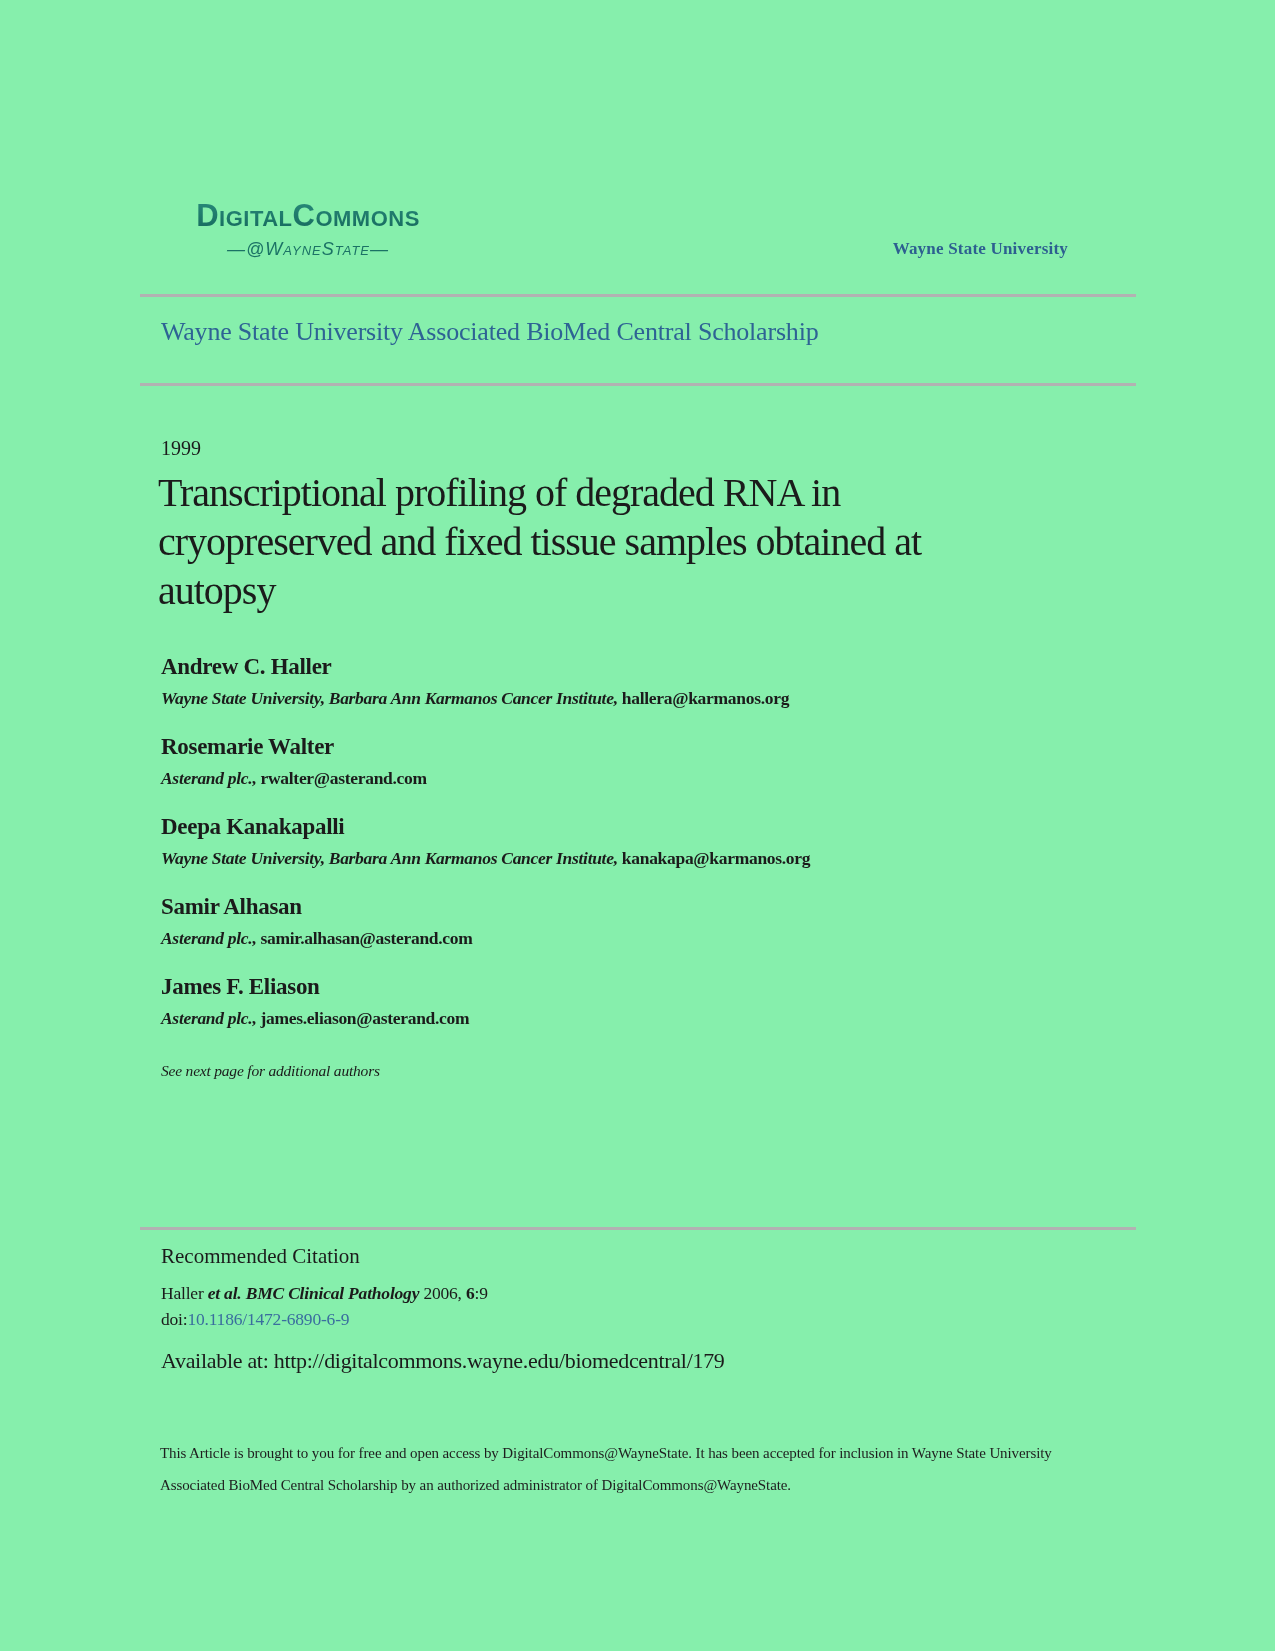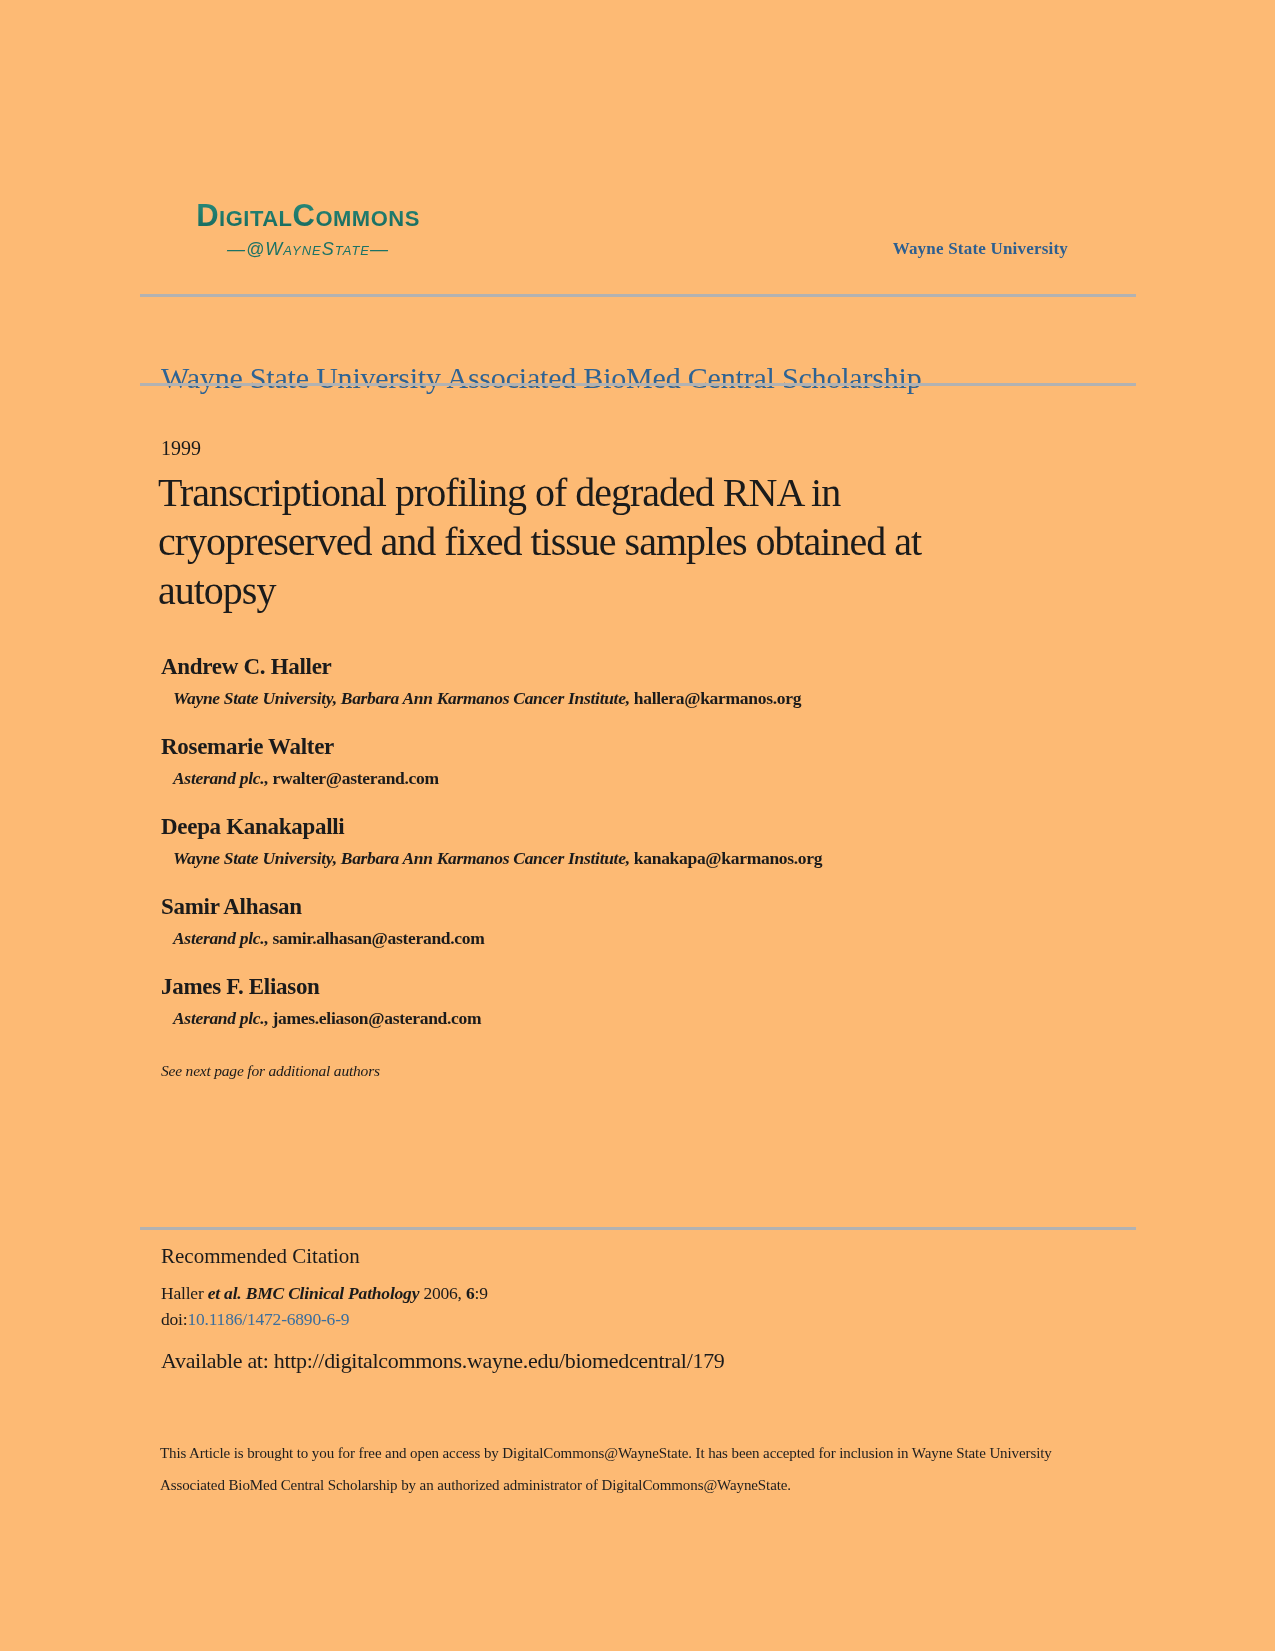--- a/index.html
+++ b/index.html
@@ -11,21 +11,21 @@
     --rule-gray:#B2B2B2;
     --text-dark:#1B1B1B;
   }
   *{margin:0;padding:0;box-sizing:border-box;}
   html,body{background:#ffffff;}
   .page{
     position:relative;
     width:1275px;
     height:1651px;
     margin:0 auto;
-    background:#fdba74;
+    background:#86efac;
     font-family:"Liberation Serif", serif;
     color:var(--text-dark);
     overflow:hidden;
   }
   
   .logo{
     position:absolute;left:168px;top:198px;
     font-family:"Liberation Sans", sans-serif;
     color:var(--logo-teal);
     text-align:center;
@@ -59,26 +59,25 @@
   }
   .rule{
     position:absolute;left:140px;width:996px;height:3px;
     background:var(--rule-gray);
   }
   .rule1{top:294px;}
   .rule2{top:383px;}
   .rule3{top:1227px;}
   .series-link{
     position:absolute;left:161px;top:317px;
-    font-size:30px;
+    font-size:26px;
     color:var(--link-blue);
     letter-spacing:-0.2px;
     text-decoration:none;
     cursor:pointer;
-    margin-top:44px;
   }
   
   .year{
     position:absolute;left:161px;top:437px;
     font-size:20px;
   }
   .title{
     position:absolute;left:158px;top:468px;
     width:1010px;
     font-size:40px;font-weight:400;
@@ -94,21 +93,21 @@
   .author{margin-bottom:20px;}
   .author-name{
     font-size:23px;line-height:34px;
     letter-spacing:-0.3px;
     margin-bottom:2px;
   }
   .author-affil{
     font-size:17.5px;line-height:24px;
     letter-spacing:-0.3px;
   }
-  .affil-it{font-style:italic;margin-left:12px;}
+  .affil-it{font-style:italic;}
   .see-next{
     position:absolute;left:161px;top:1062px;
     font-size:15.5px;font-weight:400;font-style:italic;
     letter-spacing:-0.2px;
   }
   
   .rec-heading{
     position:absolute;left:161px;top:1244px;
     font-size:21px;font-weight:400;
   }

